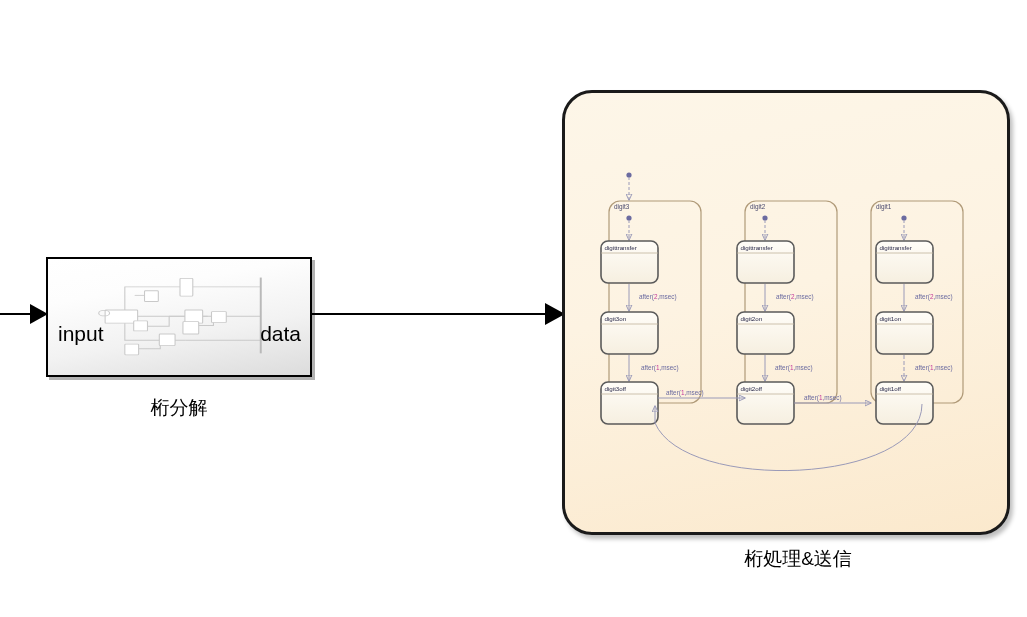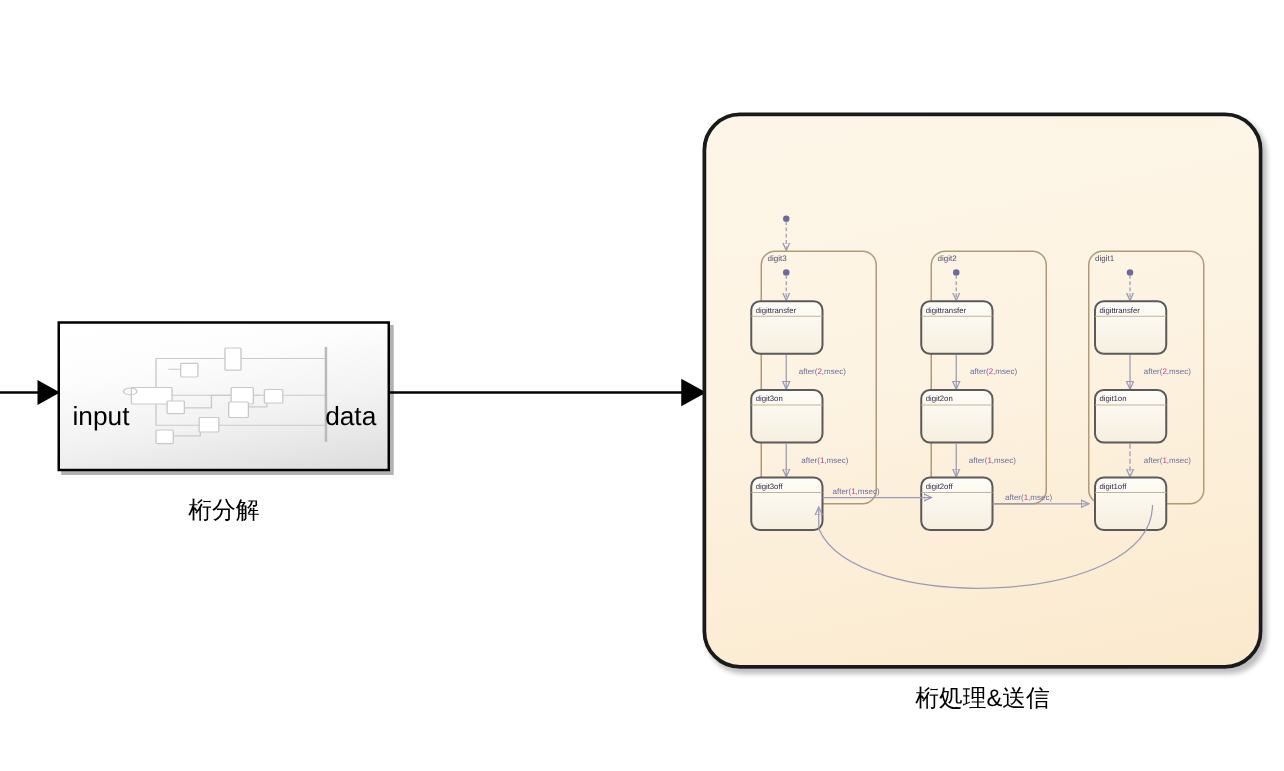--- a/index.html
+++ b/index.html
@@ -71,21 +71,21 @@
     top: 90px;
     width: 448px;
     height: 445px;
     border: 3px solid #1a1a1a;
     border-radius: 30px;
     background: linear-gradient(168deg, #fdf6e8 0%, #fdf3e2 45%, #fbe9cd 100%);
     box-sizing: border-box;
     box-shadow: 3px 4px 4px rgba(0,0,0,0.25);
   }
   #chart-caption {
-    left: 562px;
+    left: 574px;
     top: 546px;
     width: 448px;
   }
   #chart-input-label {
     position: absolute;
     left: 568px;
     top: 303px;
     font-size: 21px;
     color: #000000;
     white-space: nowrap;

